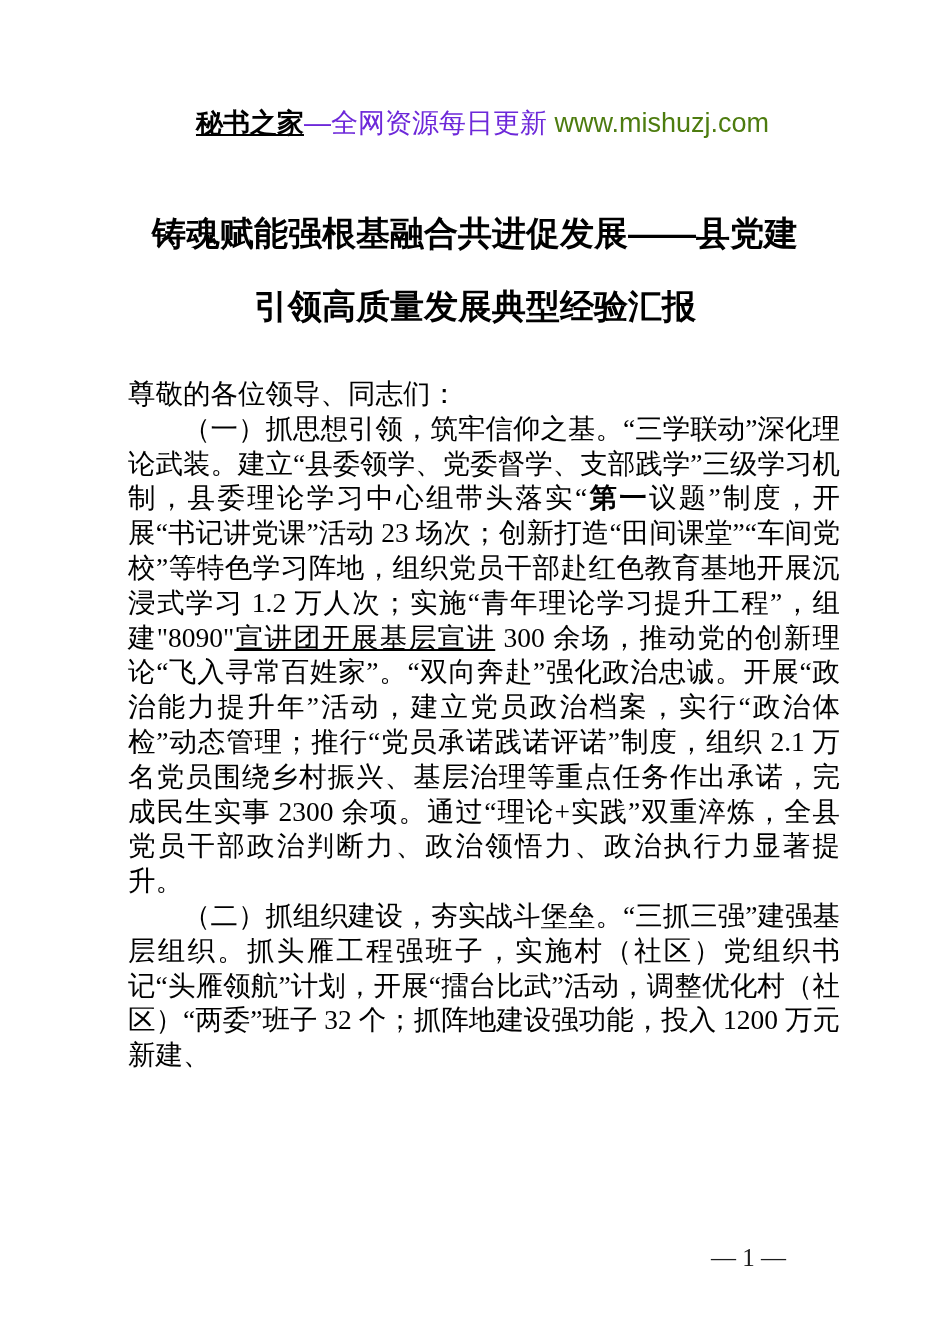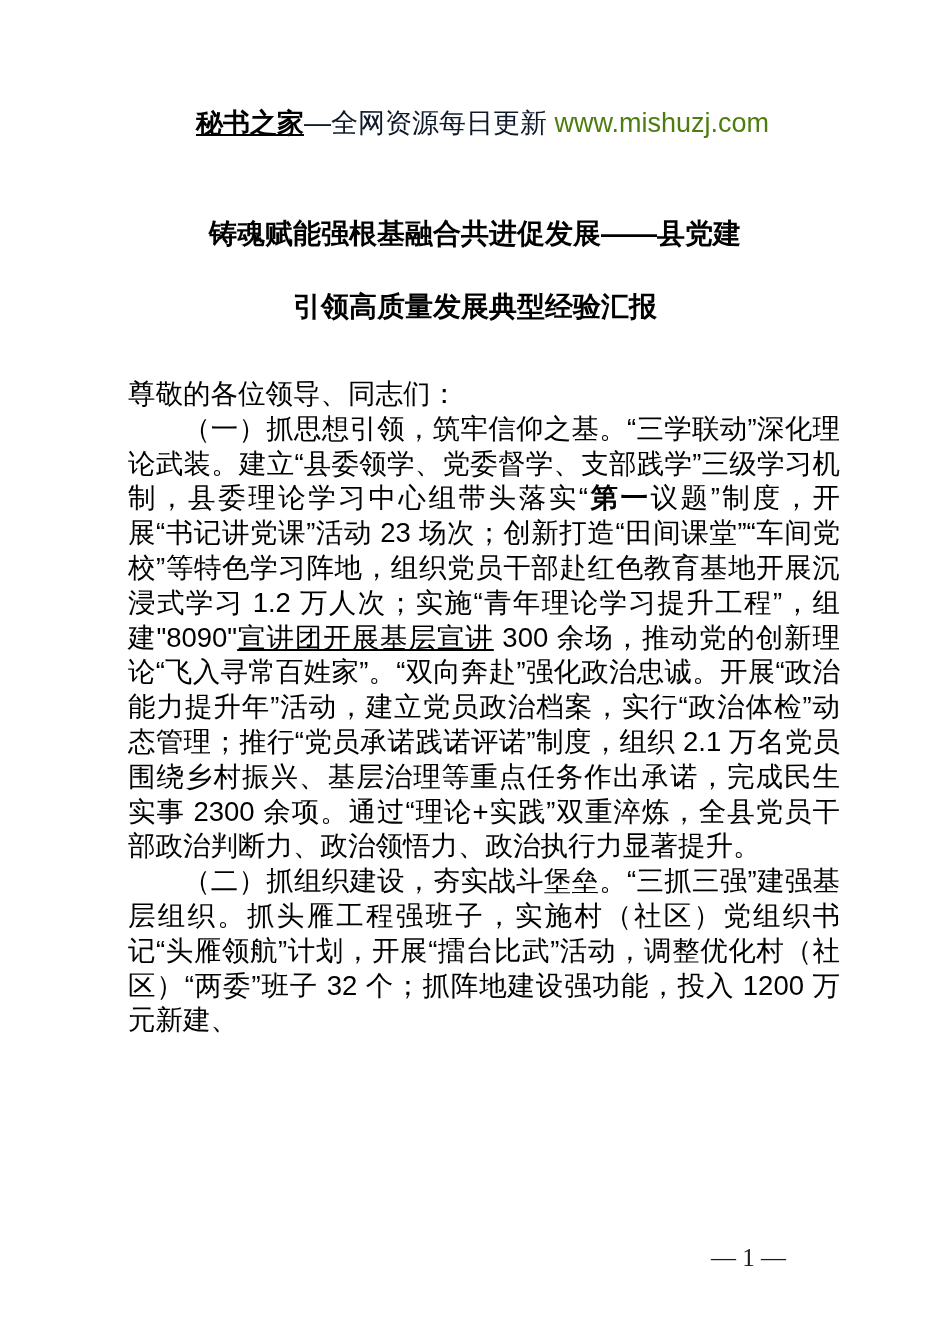--- a/index.html
+++ b/index.html
@@ -14,47 +14,47 @@
     padding-top:74px;
     text-align:center;
     font-size:27px;
     white-space:pre-wrap;
   }
   .site-header .brand { font-weight:bold; }
   .doc-title {
     margin-top:56px;
     text-align:center;
     font-weight:bold;
-    font-size:28px;
+    font-size:34px;
     line-height:73px;
   }
   .doc-body {
     margin:34px 110px 0 128px;
     font-size:27.5px;
     line-height:34.8px;
     text-align:justify;
-    font-family:Liberation Sans, sans-serif;
+    font-family:Liberation Serif, serif;
   }
   .para { margin:0; }
   .para.indent { text-indent:2em; }
   .run-bold { font-weight:bold; }
   .run-underline { text-decoration:underline; }
   .page-footer {
     position:absolute;
     right:164px; bottom:72px;
     font-family:"Liberation Serif","DejaVu Serif",serif;
     font-size:25px;
     color:#1c1c1c;
   }
 </style>
 </head>
 <body>
 
 <div class="site-header">
-  <span class="brand" style="color: #000000; text-decoration: underline;">秘书之家</span><span style="color: #0f172a;">—全网资源每日更新 </span><span class="url" style="color: #4d7c0f;">www.mishuzj.com</span>
+  <span class="brand" style="color: #000000; text-decoration: underline;">秘书之家</span><span style="color: #6d28d9;">—全网资源每日更新 </span><span class="url" style="color: #4d7c0f;">www.mishuzj.com</span>
 </div>
 
 <div class="doc-title">
   <div>铸魂赋能强根基融合共进促发展——县党建</div>
   <div>引领高质量发展典型经验汇报</div>
 </div>
 
 <div class="doc-body">
     <p class="para"><span>尊敬的各位领导、同志们：</span></p>
     <p class="para indent"><span>（一）抓思想引领，筑牢信仰之基。“三学联动”深化理论武装。建立“县委领学、党委督学、支部践学”三级学习机制，县委理论学习中心组带头落实“</span><span class="run-bold">第一</span><span>议题”制度，开展“书记讲党课”活动 23 场次；创新打造“田间课堂”“车间党校”等特色学习阵地，组织党员干部赴红色教育基地开展沉浸式学习 1.2 万人次；实施“青年理论学习提升工程”，组建"8090"</span><span class="run-underline">宣讲团开展基层宣讲</span><span> 300 余场，推动党的创新理论“飞入寻常百姓家”。“双向奔赴”强化政治忠诚。开展“政治能力提升年”活动，建立党员政治档案，实行“政治体检”动态管理；推行“党员承诺践诺评诺”制度，组织 2.1 万名党员围绕乡村振兴、基层治理等重点任务作出承诺，完成民生实事 2300 余项。通过“理论+实践”双重淬炼，全县党员干部政治判断力、政治领悟力、政治执行力显著提升。</span></p>

